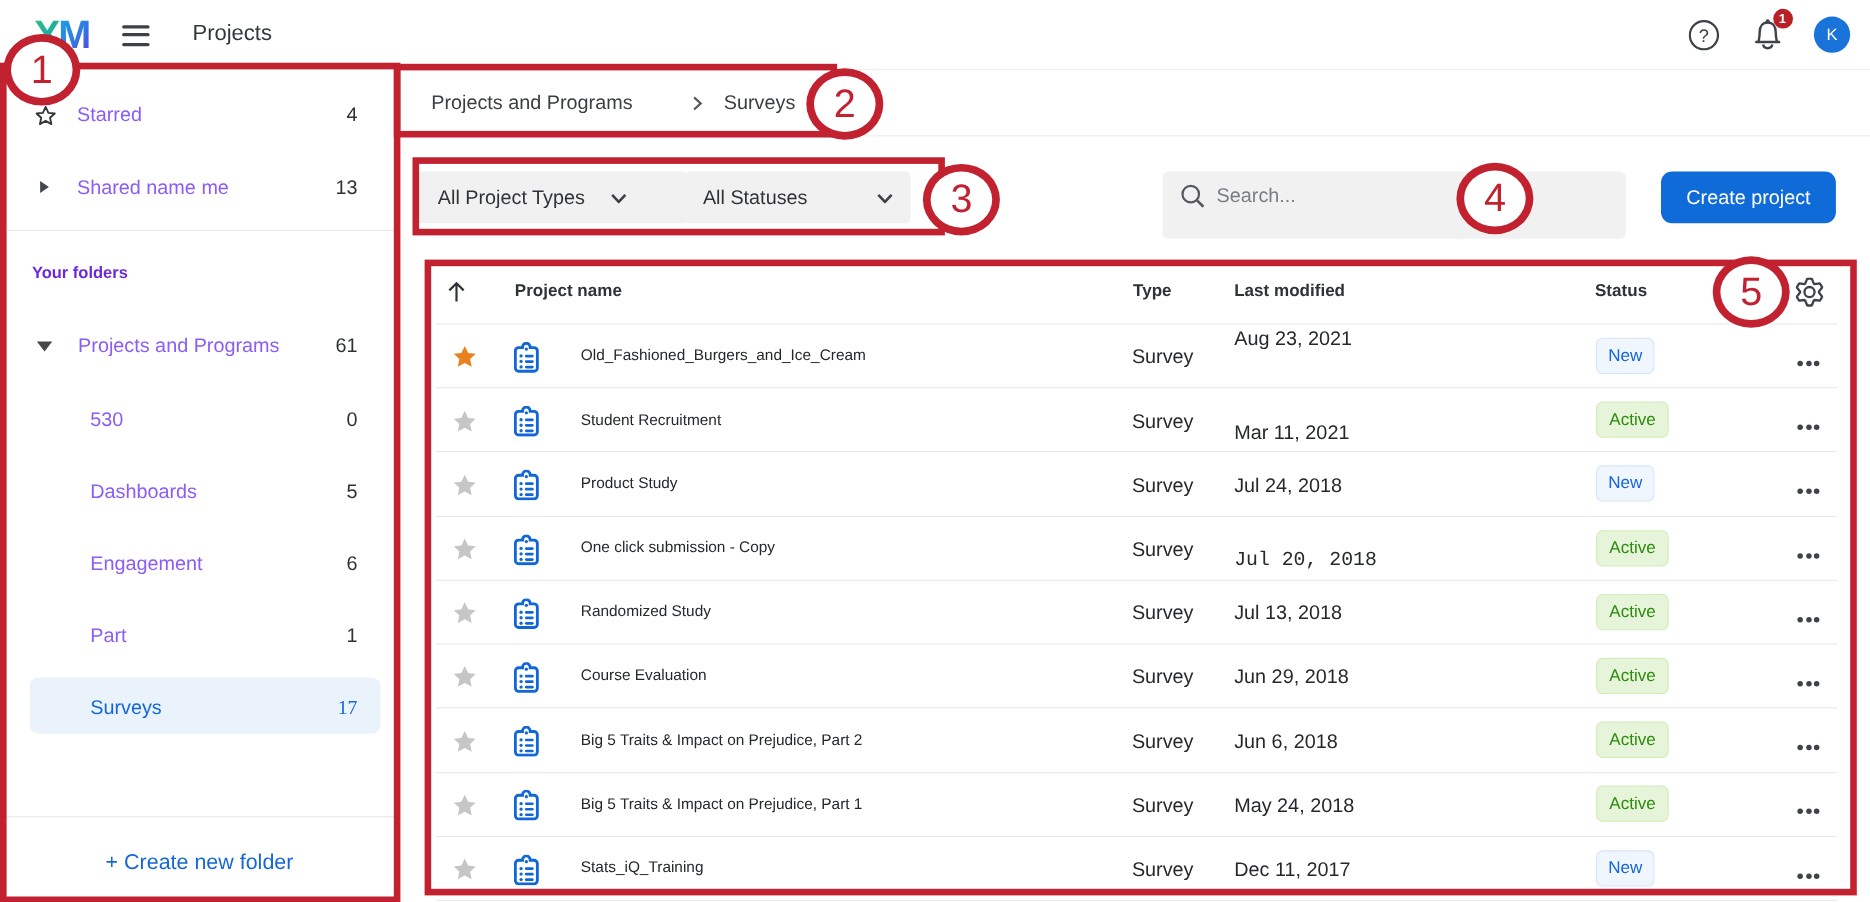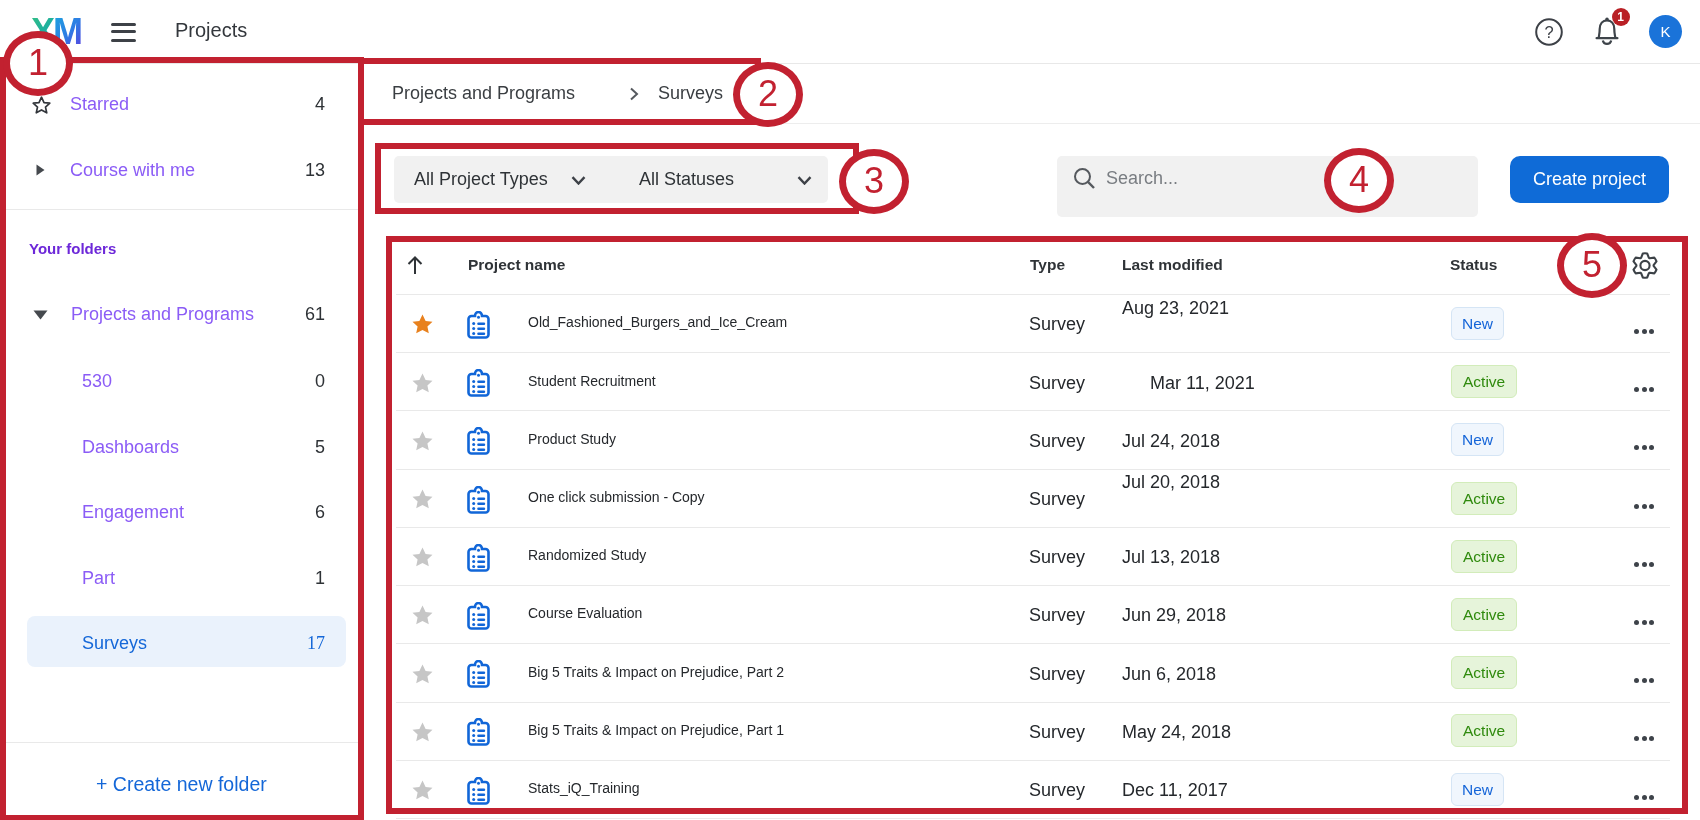--- a/index.html
+++ b/index.html
@@ -67,21 +67,21 @@
 
 <div id="sidebar"></div>
 <svg class="abs" style="left:32px; top:96px;" width="19" height="18" viewBox="0 0 19 18">
   <path d="M9.5 1.2 L12 6.6 L17.8 7.2 L13.5 11.1 L14.7 16.8 L9.5 13.9 L4.3 16.8 L5.5 11.1 L1.2 7.2 L7 6.6 Z" fill="none" stroke="#33373c" stroke-width="1.7" stroke-linejoin="round"></path>
 </svg>
 <div class="sideitem" style="left:70px; top:94px;">Starred</div>
 <div class="count" style="left:285px; top:94px;">4</div>
 <svg class="abs" style="left:36px; top:164px;" width="9" height="12" viewBox="0 0 9 12">
       <path d="M0.5 0.5 L8.5 6 L0.5 11.5 Z" fill="#45494e"></path>
     </svg>
-<div class="sideitem" style="left:70px; top:160px;">Course with me</div>
+<div class="sideitem" style="left:70px; top:160px;">Shared name me</div>
 <div class="count" style="left:285px; top:160px;">13</div>
 <div class="abs" style="left:0px; top:209px; width:361px; height:1px; background:#e9e9e9;"></div>
 <div class="abs" style="left:29px; top:240px; font-size:15px; font-weight:bold; color:#6d28d9;">Your folders</div>
 <svg class="abs" style="left:33px; top:310px;" width="15" height="10" viewBox="0 0 15 10">
       <path d="M0.5 0.5 L14.5 0.5 L7.5 9.5 Z" fill="#45494e"></path>
     </svg>
 <div class="sideitem" style="left:71px; top:304px;">Projects and Programs</div>
 <div class="count" style="left:285px; top:304px;">61</div>
 <div class="sideitem" style="left:82px; top:371px;">530</div>
 <div class="count" style="left:285px; top:371px;">0</div>
@@ -97,21 +97,21 @@
 <div class="abs" style="left:0px; top:742px; width:361px; height:1px; background:#e9e9e9;"></div>
 <div class="abs" style="left:96px; top:773px; font-size:19.5px; color:#1467d8;">+ Create new folder</div>
 
 <div id="crumb"></div>
 <div class="abs" style="left:392px; top:83px; font-size:18px; color:#3a3e42;">Projects and Programs</div>
 <svg class="abs" style="left:629px; top:87px;" width="10" height="14" viewBox="0 0 10 14">
       <path d="M2 1.5 L8 7 L2 12.5" fill="none" stroke="#55595e" stroke-width="2"></path>
     </svg>
 <div class="abs" style="left:658px; top:83px; font-size:18px; color:#3a3e42;">Surveys</div>
 
-<div class="dropbtn" style="left:394px; top:156px; width:248px;">
+<div class="dropbtn" style="left:378px; top:156px; width:248px;">
   <span style="margin-left:20px;">All Project Types</span>
   <svg class="abs" style="left:177px; top:20px;" width="15" height="9" viewBox="0 0 15 9">
         <path d="M1.5 1.2 L7.5 7.5 L13.5 1.2" fill="none" stroke="#3d4147" stroke-width="2.4"></path>
       </svg>
 </div>
 <div class="dropbtn" style="left:622px; top:156px; width:206px;">
   <span style="margin-left:17px;">All Statuses</span>
   <svg class="abs" style="left:175px; top:20px;" width="15" height="9" viewBox="0 0 15 9">
         <path d="M1.5 1.2 L7.5 7.5 L13.5 1.2" fill="none" stroke="#3d4147" stroke-width="2.4"></path>
       </svg>
@@ -166,21 +166,21 @@
  <circle cx="11.5" cy="6.3" r="1.5" fill="#1166d8"></circle>
  <circle cx="6.7" cy="12.6" r="1.5" fill="#1166d8"></circle>
       <rect x="10.2" y="11.5" width="8" height="2.4" rx="1.2" fill="#1166d8"></rect>
  <circle cx="6.7" cy="17.6" r="1.5" fill="#1166d8"></circle>
       <rect x="10.2" y="16.5" width="8" height="2.4" rx="1.2" fill="#1166d8"></rect>
  <circle cx="6.7" cy="22.6" r="1.5" fill="#1166d8"></circle>
       <rect x="10.2" y="21.5" width="8" height="2.4" rx="1.2" fill="#1166d8"></rect>
 </svg>
 <div class="pname" style="top:373px;">Student Recruitment</div>
 <div class="ptype" style="top:373px;">Survey</div>
-<div class="pdate" style="top:373px;margin-left:28px;">Mar 11, 2021</div>
+<div class="pdate" style="top:383px;">Mar 11, 2021</div>
 <div class="badge-active" style="top:365px;">Active</div>
 <div class="dots" style="top:380px;"><span></span><span></span><span></span></div>
 <div class="rowline" style="top:410px;"></div>
 
 <svg class="abs" style="left:412px; top:431px;" width="21" height="20" viewBox="0 0 21 20">
  <path d="M10.5 0.5 L13.6 6.9 L20.5 7.7 L15.4 12.4 L16.8 19.3 L10.5 15.9 L4.2 19.3 L5.6 12.4 L0.5 7.7 L7.4 6.9 Z" fill="#c6c6c6"></path>
 </svg>
 <svg class="abs" style="left:467px; top:427px;" width="23" height="28" viewBox="0 0 23 28">
  <path d="M8 5 a 3.5 4 0 0 1 7 0 L 18.5 5 a 3 3 0 0 1 3 3 L 21.5 23.5 a 3 3 0 0 1 -3 3 L 4.5 26.5 a 3 3 0 0 1 -3 -3 L 1.5 8 a 3 3 0 0 1 3 -3 Z" fill="none" stroke="#1166d8" stroke-width="2.6"></path>
  <circle cx="11.5" cy="6.3" r="1.5" fill="#1166d8"></circle>
@@ -206,21 +206,21 @@
  <circle cx="11.5" cy="6.3" r="1.5" fill="#1166d8"></circle>
  <circle cx="6.7" cy="12.6" r="1.5" fill="#1166d8"></circle>
       <rect x="10.2" y="11.5" width="8" height="2.4" rx="1.2" fill="#1166d8"></rect>
  <circle cx="6.7" cy="17.6" r="1.5" fill="#1166d8"></circle>
       <rect x="10.2" y="16.5" width="8" height="2.4" rx="1.2" fill="#1166d8"></rect>
  <circle cx="6.7" cy="22.6" r="1.5" fill="#1166d8"></circle>
       <rect x="10.2" y="21.5" width="8" height="2.4" rx="1.2" fill="#1166d8"></rect>
 </svg>
 <div class="pname" style="top:489px;">One click submission - Copy</div>
 <div class="ptype" style="top:489px;">Survey</div>
-<div class="pdate" style="top:472px;">Jul 20, 2018</div>
+<div class="pdate" style="top:500px;font-family:Liberation Mono, monospace;">Jul 20, 2018</div>
 <div class="badge-active" style="top:482px;">Active</div>
 <div class="dots" style="top:497px;"><span></span><span></span><span></span></div>
 <div class="rowline" style="top:527px;"></div>
 
 <svg class="abs" style="left:412px; top:547px;" width="21" height="20" viewBox="0 0 21 20">
  <path d="M10.5 0.5 L13.6 6.9 L20.5 7.7 L15.4 12.4 L16.8 19.3 L10.5 15.9 L4.2 19.3 L5.6 12.4 L0.5 7.7 L7.4 6.9 Z" fill="#c6c6c6"></path>
 </svg>
 <svg class="abs" style="left:467px; top:544px;" width="23" height="28" viewBox="0 0 23 28">
  <path d="M8 5 a 3.5 4 0 0 1 7 0 L 18.5 5 a 3 3 0 0 1 3 3 L 21.5 23.5 a 3 3 0 0 1 -3 3 L 4.5 26.5 a 3 3 0 0 1 -3 -3 L 1.5 8 a 3 3 0 0 1 3 -3 Z" fill="none" stroke="#1166d8" stroke-width="2.6"></path>
  <circle cx="11.5" cy="6.3" r="1.5" fill="#1166d8"></circle>

